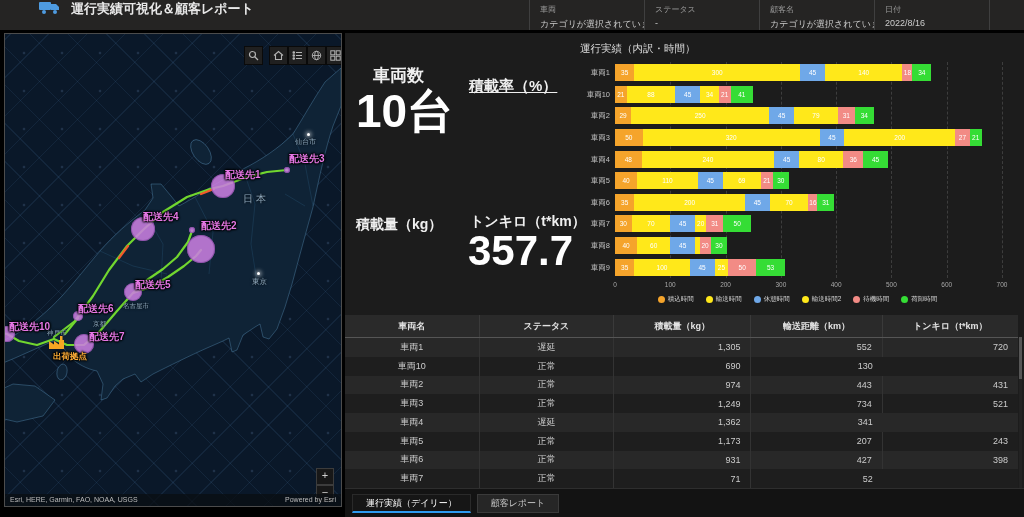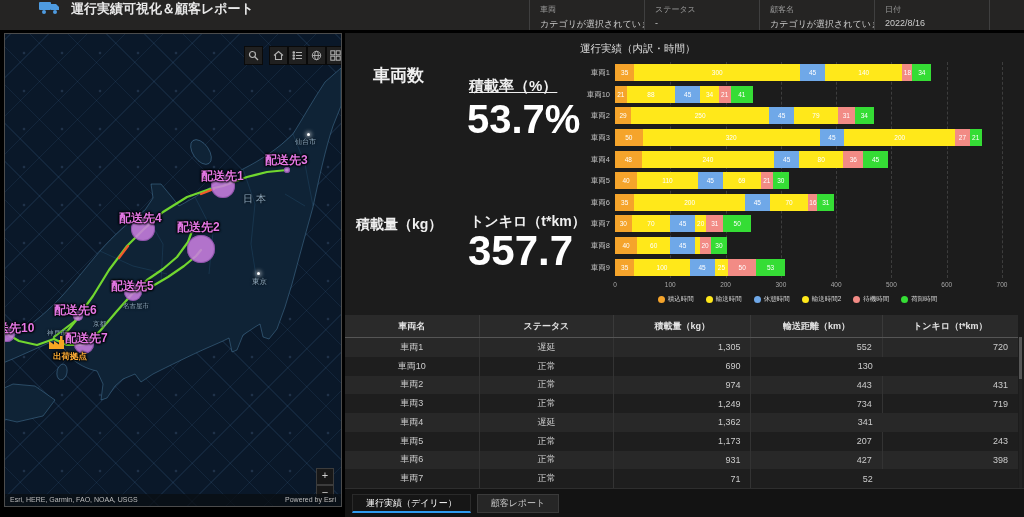--- a/index.html
+++ b/index.html
@@ -19,22 +19,22 @@
   
   .map{position:absolute;left:4px;top:33px;width:336px;height:472px;background:#0a1829;border:1px solid #4c4c4c;overflow:hidden;
     background-image:
       radial-gradient(circle, rgba(150,200,255,.15) 1px, transparent 1.7px),
       repeating-linear-gradient(45deg, rgba(96,156,216,.10) 0 1px, transparent 1px 27px),
       repeating-linear-gradient(-45deg, rgba(96,156,216,.10) 0 1px, transparent 1px 27px);
     background-size:38px 38px, auto, auto;}
   .map svg.geo{position:absolute;left:0;top:0;}
   .pcircle,.pdot{position:absolute;border-radius:50%;background:rgba(202,126,224,.88);
       box-shadow:inset 0 0 0 1px rgba(120,60,150,.55);cursor:pointer;}
-  .plabel{position:absolute;font-size:12px;font-weight:bold;color:#e678e6;white-space:nowrap;
-      text-shadow:0 1px 2px #000,0 -1px 2px #000,1px 0 2px #000,-1px 0 2px #000;}
+  .plabel{position:absolute;font-size:10px;font-weight:bold;color:#e678e6;white-space:nowrap;
+      text-shadow:0 1px 2px #000,0 -1px 2px #000,1px 0 2px #000,-1px 0 2px #000;margin-left:24px;}
   .city{position:absolute;color:#8fa8bb;text-shadow:0 0 3px #000;white-space:nowrap;}
   .citydot{position:absolute;width:3px;height:3px;border-radius:50%;background:#fff;box-shadow:0 0 4px 1px rgba(255,255,255,.75);}
   .depot-label{position:absolute;left:48px;top:317px;font-size:8.5px;font-weight:bold;color:#ffaf38;
       text-shadow:0 1px 2px #000,0 -1px 2px #000,1px 0 2px #000,-1px 0 2px #000;}
   .map-toolbar{position:absolute;left:239px;top:12px;display:flex;}
   .mapbtn{width:17px;height:17px;background:#202020;border:1px solid #0a0a0a;display:flex;align-items:center;justify-content:center;cursor:pointer;}
   .mapbtn.search{margin-right:6px;}
   .zbtn{position:absolute;left:311px;width:16px;height:15px;background:#181818;border:1px solid #3c3c3c;
       color:#cfcfcf;font-size:11px;line-height:13px;text-align:center;cursor:pointer;}
   .attr{position:absolute;left:0;right:0;bottom:0;height:12px;background:rgba(10,14,18,.74);color:#bdbdbd;
@@ -213,22 +213,22 @@
     <div class="zbtn" style="top:451px;">−</div>
     <div class="attr">
       <span>Esri, HERE, Garmin, FAO, NOAA, USGS</span>
       <span>Powered by Esri</span>
     </div>
   </div>
 
   <div class="rightpanel"></div>
 
   <div class="kpi-label" style="left:373px;top:64px;font-size:17px;">車両数</div>
+  <div class="kpi-value" style="left:356px;top:88px;font-size:46px;">10台</div>
   <div class="kpi-label" style="left:469px;top:77px;font-size:15px;text-decoration:underline;">積載率（%）</div>
-  <div class="kpi-value" style="left:467px;top:99px;font-size:40px;">53.7%</div>
   <div class="kpi-label" style="left:356px;top:216px;font-size:14px;">積載量（kg）</div>
   <div class="kpi-label" style="left:470px;top:213px;font-size:14px;">トンキロ（t*km）</div>
   <div class="kpi-value" style="left:468px;top:230px;font-size:42px;">357.7</div>
 
   <div class="chart">
     <div class="chart-title">運行実績（内訳・時間）</div>
     <div class="plot">
       <div class="gridlayer">
           <div class="gridline" style="left: 14.2857%;"></div>
           <div class="gridline" style="left: 28.5714%;"></div>
@@ -396,21 +396,21 @@
           <div class="td center">正常</div>
           <div class="td num">974</div>
           <div class="td num">443</div>
           <div class="td num">431</div>
         </div>
         <div class="tr even">
           <div class="td center">車両3</div>
           <div class="td center">正常</div>
           <div class="td num">1,249</div>
           <div class="td num">734</div>
-          <div class="td num">719</div>
+          <div class="td num">521</div>
         </div>
         <div class="tr odd">
           <div class="td center">車両4</div>
           <div class="td center">遅延</div>
           <div class="td num">1,362</div>
           <div class="td num">341</div>
         </div>
         <div class="tr even">
           <div class="td center">車両5</div>
           <div class="td center">正常</div>

